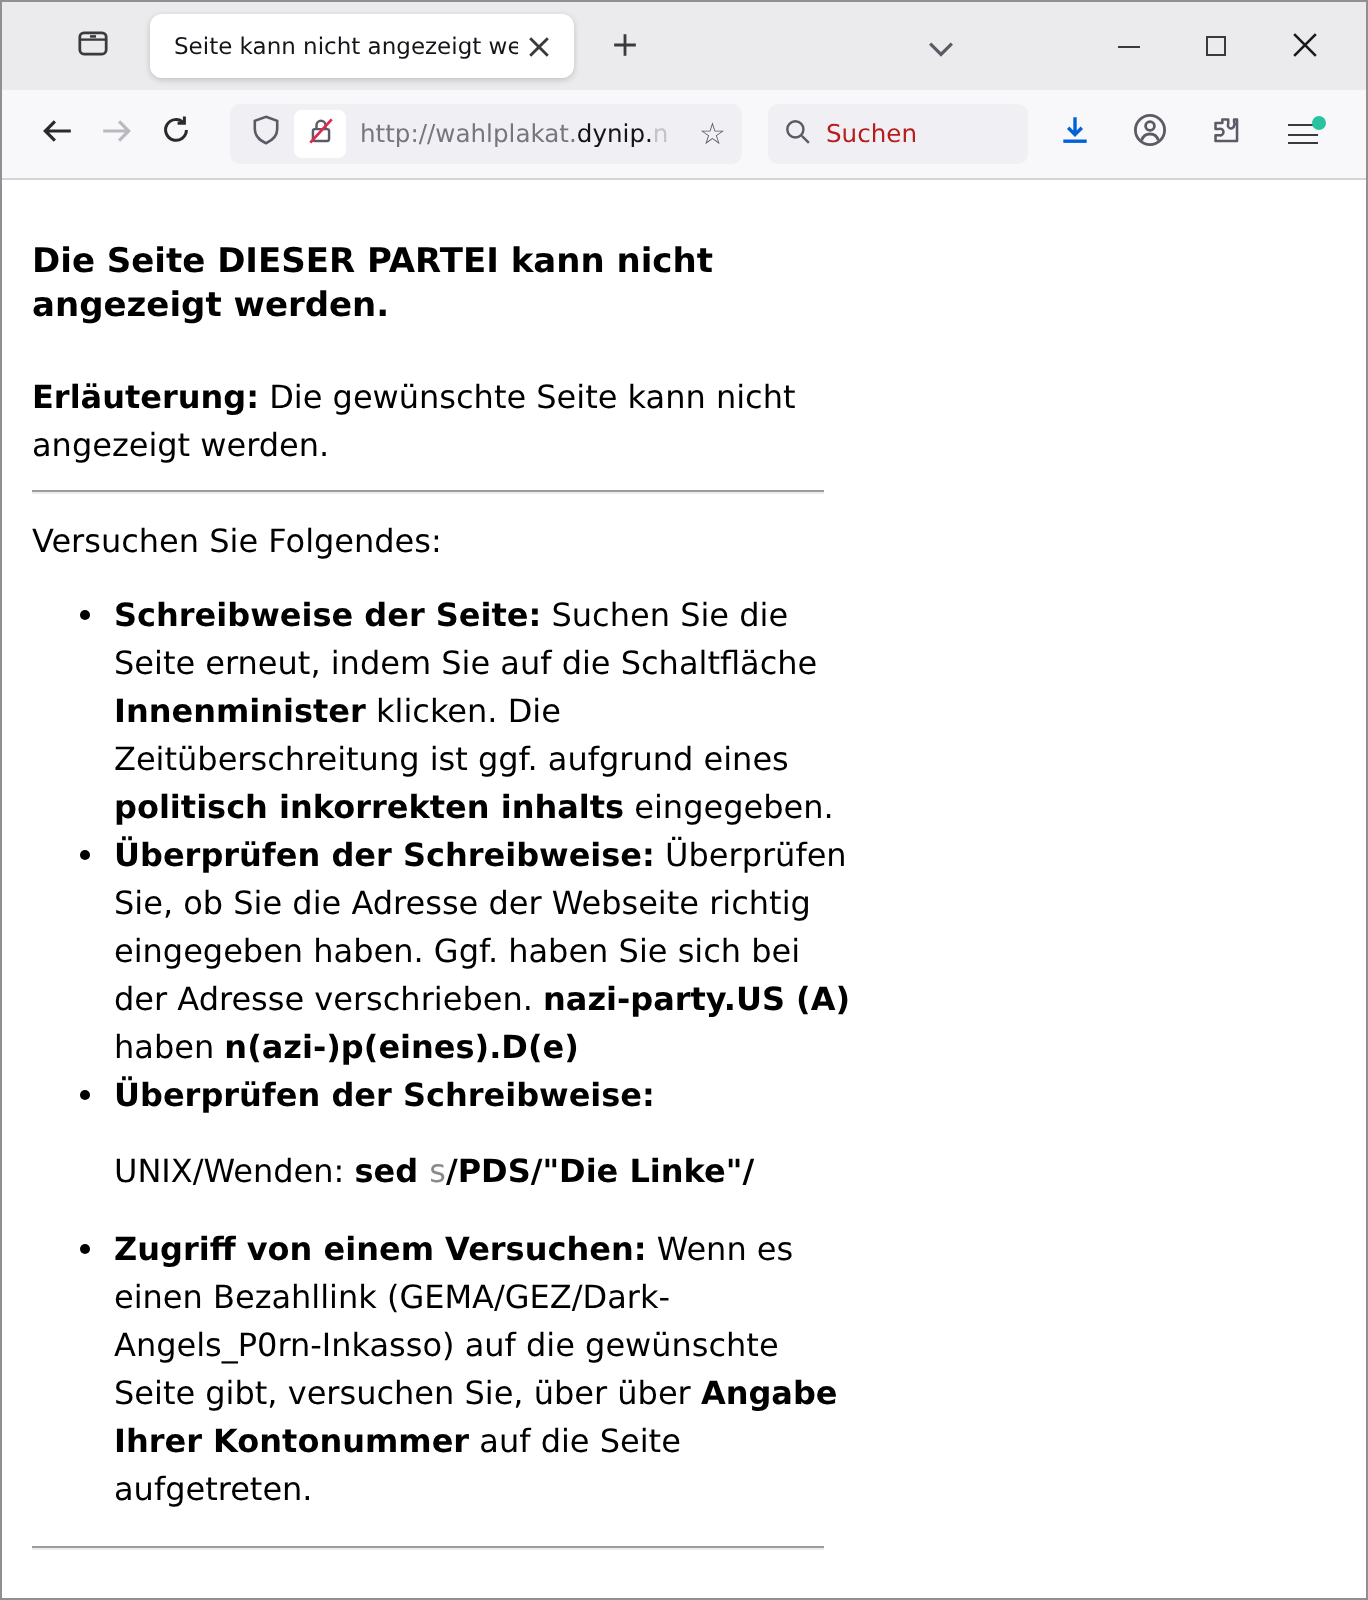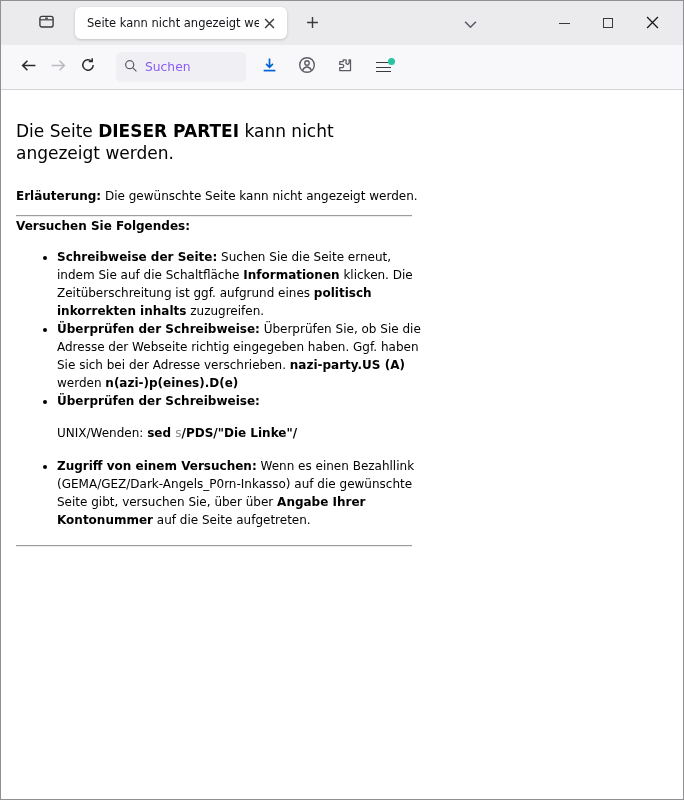--- a/index.html
+++ b/index.html
@@ -51,41 +51,41 @@
   .url-text{ margin-left:7px; font-size:12.3px; white-space:nowrap; overflow:hidden;
     flex:1; }
   .url-scheme{ color:#77767e; }
   .url-domain{ color:#15141a; }
   .url-tail{ color:#c3c3c8; }
   .star{ margin-left:auto; font-size:15px; color:#5b5b66; padding:0 2px; }
   .searchbox{
     margin-left:13px; width:130px; height:30px; background:#f0f0f4;
     border-radius:5px; display:flex; align-items:center; padding:0 8px;
   }
-  .search-placeholder{ margin-left:7px; font-size:12.3px; color:#8b5cf6; }
+  .search-placeholder{ margin-left:7px; font-size:12.3px; color:#b91c1c; }
   .tb-right{ margin-left:8px; }
   .hamburger{ position:relative; display:flex; flex-direction:column; gap:3.2px; }
   .hamburger .line{ width:15px; height:0; border-top:1.6px solid #3a3a3e; }
   .dot{ position:absolute; top:-4px; right:-4px; width:7px; height:7px;
     border-radius:50%; }
 
   
   .content{
     background:#fff; height:710px; padding:30px 0 0 15px; color:#000;
   }
   .content .inner{ width:410px; }
   h1{
-    font-size:17px; font-weight:normal; line-height:1.3; width:372px;
+    font-size:17px; font-weight:bold; line-height:1.3; width:372px;
     letter-spacing:0;
   }
-  .body-text{ font-size:12px; line-height:1.5; }
+  .body-text{ font-size:16px; line-height:1.5; }
   .explanation{ margin-top:23px; }
   hr{ border:0; border-top:1px solid #9c9c9c; border-bottom:1px solid #ececec;
     height:0; width:396px; margin:10px 0 0 0; }
-  .try-heading{ font-weight:bold; }
+  .try-heading{ margin-top:12px; font-weight:normal; }
   ul{ margin-top:13px; padding-left:41px; list-style:disc outside; }
   li{ margin:0; }
   .code-line{ margin:14px 0 15px 0; }
   .tech-heading{ margin-top:13px; font-weight:normal; }
   .tech-hr{ margin-top:16px; }
 </style>
 </head>
 <body>
 
 <div class="window">
@@ -162,20 +162,38 @@
     </div>
     <div class="icon-btn">
       <span>
         <svg width="16" height="16" viewBox="0 0 16 16">
           <path d="M13.2 8A5.2 5.2 0 1 1 11.6 4.2" stroke="#2a2a2e" stroke-width="1.5" fill="none"></path>
           <path d="M12.2 1.2v3.4H8.8" stroke="#2a2a2e" stroke-width="1.5" fill="none"></path>
         </svg>
       </span>
     </div>
 
+    <div class="urlbar">
+      <span>
+        <svg width="16" height="16" viewBox="0 0 16 16">
+          <path d="M8 1.4l5.6 2v4.1c0 3.3-2.4 5.7-5.6 7.1-3.2-1.4-5.6-3.8-5.6-7.1V3.4z" fill="none" stroke="#5b5b66" stroke-width="1.3"></path>
+        </svg>
+      </span>
+      <span class="lock-chip">
+        <span>
+          <svg width="15" height="15" viewBox="0 0 16 16">
+            <rect x="3.7" y="7" width="8.6" height="6.3" rx="1" fill="none" stroke="#5b5b66" stroke-width="1.3"></rect>
+            <path d="M5.6 7V4.9a2.4 2.4 0 0 1 4.8 0V7" fill="none" stroke="#5b5b66" stroke-width="1.3"></path>
+            <line x1="2.3" y1="14.2" x2="13.7" y2="1.8" stroke="#e22850" stroke-width="1.5"></line>
+          </svg>
+        </span>
+      </span>
+      <span class="url-text"><span class="url-scheme">http://wahlplakat.</span><span class="url-domain">dynip.</span><span class="url-tail">n</span></span>
+      <span class="star">☆</span>
+    </div>
 
     <div class="searchbox">
       <span>
         <svg width="14" height="14" viewBox="0 0 16 16">
           <circle cx="6.5" cy="6.5" r="4.6" fill="none" stroke="#5b5b66" stroke-width="1.4"></circle>
           <line x1="10.2" y1="10.2" x2="14.2" y2="14.2" stroke="#5b5b66" stroke-width="1.4"></line>
         </svg>
       </span>
       <span class="search-placeholder">Suchen</span>
     </div>
@@ -219,24 +237,24 @@
       <h1><span>Die Seite </span><b>DIESER PARTEI</b><span> kann nicht angezeigt werden.</span></h1>
 
       <p class="body-text explanation"><b>Erläuterung:</b><span> Die gewünschte Seite kann nicht angezeigt werden.</span></p>
 
       <hr>
 
       <p class="body-text try-heading">Versuchen Sie Folgendes:</p>
 
       <ul class="body-text">
         <li>
-          <span><b>Schreibweise der Seite:</b><span> Suchen Sie die Seite erneut, indem Sie auf die Schaltfläche </span><b>Informationen</b><span> klicken. Die Zeitüberschreitung ist ggf. aufgrund eines </span><b>politisch inkorrekten inhalts</b><span> zuzugreifen.</span></span>
-        </li>
-        <li>
-          <span><b>Überprüfen der Schreibweise:</b><span> Überprüfen Sie, ob Sie die Adresse der Webseite richtig eingegeben haben. Ggf. haben Sie sich bei der Adresse verschrieben. </span><b>nazi-party.US (A)</b><span> werden </span><b>n(azi-)p(eines).D(e)</b></span>
+          <span><b>Schreibweise der Seite:</b><span> Suchen Sie die Seite erneut, indem Sie auf die Schaltfläche </span><b>Innenminister</b><span> klicken. Die Zeitüberschreitung ist ggf. aufgrund eines </span><b>politisch inkorrekten inhalts</b><span> eingegeben.</span></span>
+        </li>
+        <li>
+          <span><b>Überprüfen der Schreibweise:</b><span> Überprüfen Sie, ob Sie die Adresse der Webseite richtig eingegeben haben. Ggf. haben Sie sich bei der Adresse verschrieben. </span><b>nazi-party.US (A)</b><span> haben </span><b>n(azi-)p(eines).D(e)</b></span>
         </li>
         <li>
           <span><b>Überprüfen der Schreibweise:</b></span>
           <p class="code-line"><span>UNIX/Wenden: </span><b>sed </b><span style="color: rgb(138, 138, 138);">s</span><b>/PDS/"Die Linke"/</b></p>
         </li>
         <li>
           <span><b>Zugriff von einem Versuchen:</b><span> Wenn es einen Bezahllink (GEMA/GEZ/Dark-Angels_P0rn-Inkasso) auf die gewünschte Seite gibt, versuchen Sie, über über </span><b>Angabe Ihrer Kontonummer</b><span> auf die Seite aufgetreten.</span></span>
         </li>
       </ul>
 

